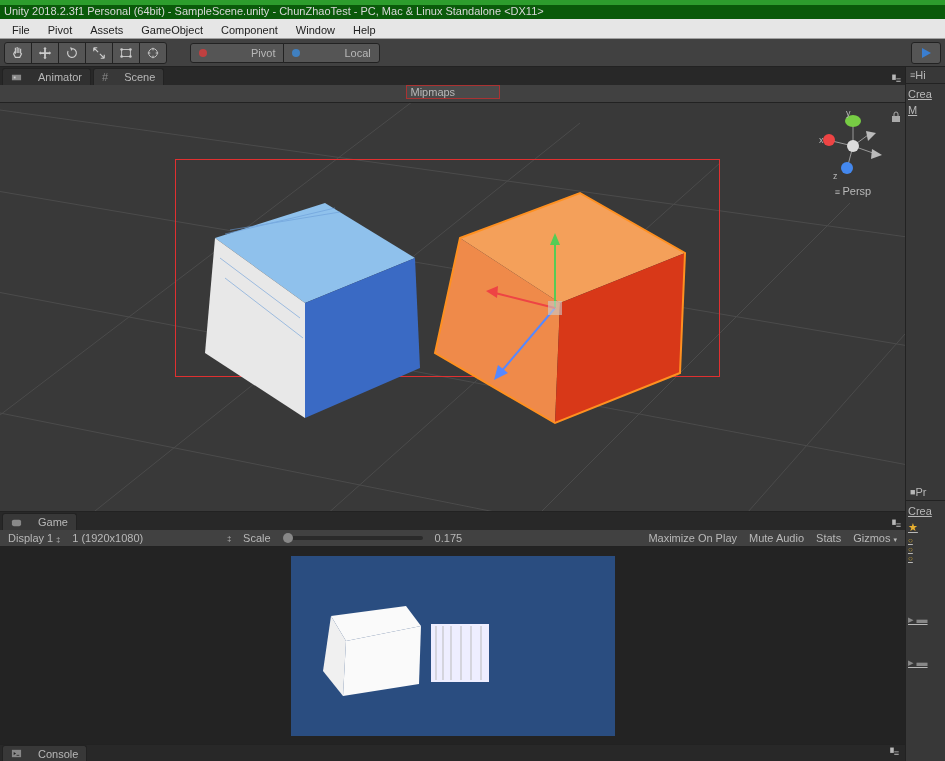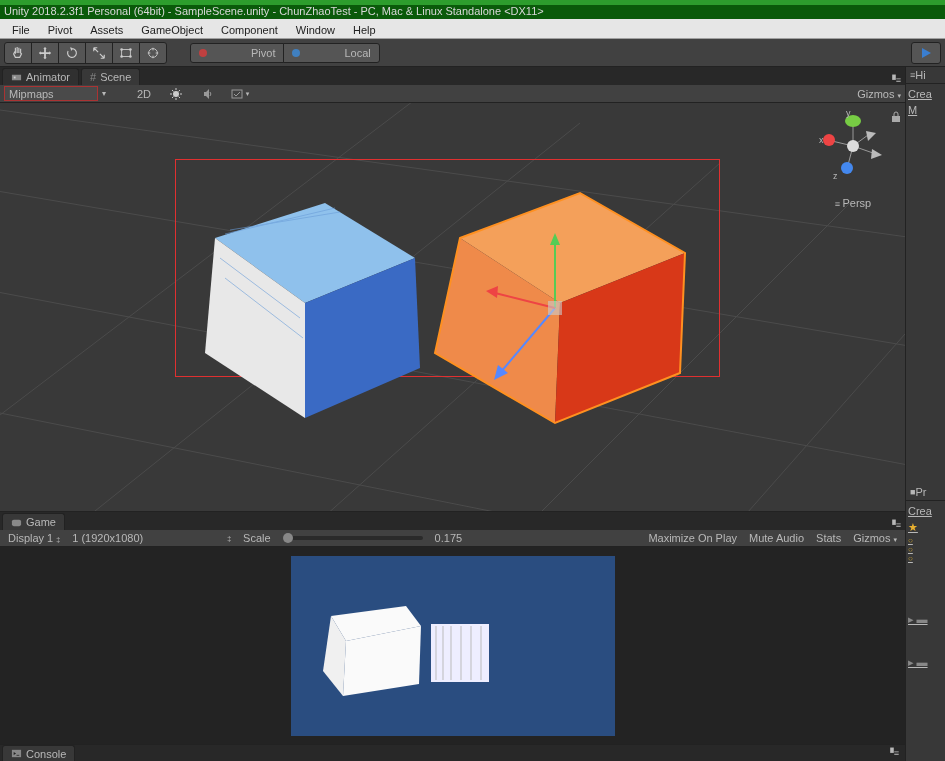--- a/index.html
+++ b/index.html
@@ -23,26 +23,26 @@
 .dot { width: 8px; height: 8px; border-radius: 50%; }
 .play-btn { width: 30px; height: 22px; background: #555; border: 1px solid #222; border-radius: 3px; display: flex; align-items: center; justify-content: center; }
 
 
 .main { display: flex; height: 694px; }
 .leftcol { width: 905px; display: flex; flex-direction: column; }
 .rightcol { width: 40px; background: #383838; border-left: 1px solid #222; }
 
 
 .tabrow { height: 18px; background: #282828; display: flex; align-items: flex-end; position: relative; }
-.tab { height: 17px; padding: 0 8px; background: #383838; border: 1px solid #222; border-bottom: none; border-radius: 3px 3px 0 0; display: flex; align-items: center; gap: 4px; margin-left: 2px; }
+.tab { height: 17px; padding: 0 8px; background: #383838; border: 1px solid #222; border-bottom: none; border-radius: 3px 3px 0 0; display: flex; align-items: center; gap: 16px; margin-left: 2px; }
 .tab.inactive { background: #303030; }
 .tabrow .extras { margin-left: auto; padding-right: 4px; display: flex; align-items: center; gap: 2px; }
 
 
-.scenectl { height: 18px; background: #414141; border-bottom: 1px solid #222; display: flex; align-items: center; padding: 0 4px; gap: 8px; }
+.scenectl { height: 18px; background: #414141; border-bottom: 1px solid #222; display: flex; align-items: center; padding: 0 4px; gap: 8px; flex-direction: column; }
 .mipbox { width: 94px; height: 15px; border: 1px solid #a33; display: flex; align-items: center; padding-left: 4px; background: #4a4a4a; }
 .dd-arrow { margin-left: auto; margin-right: 4px; font-size: 8px; }
 .ctlbtn { width: 24px; height: 16px; display: flex; align-items: center; justify-content: center; }
 
 
 .scene { flex: 1; background: #393939; position: relative; overflow: hidden; }
 .redbox { position: absolute; border: 1px solid #e03030; }
 
 
 .gamepanel { height: 233px; display: flex; flex-direction: column; border-top: 1px solid #222; }
@@ -244,21 +244,21 @@
             <polygon points="48,20 58,22 50,30" fill="#bbb"></polygon>
           <circle cx="35" cy="35" r="6" fill="#ddd"></circle>
         </svg>
         <div style="position:absolute;left:6px;top:24px;font-size:9px">x</div>
         <div style="position:absolute;left:33px;top:-3px;font-size:9px">y</div>
         <div style="position:absolute;left:20px;top:60px;font-size:9px">z</div>
         <div style="position:absolute;right:-8px;top:0"><svg width="10" height="12">
               <rect x="1" y="5" width="8" height="6" fill="#aaa"></rect>
               <path d="M3 5V3a2 2 0 0 1 4 0v2" stroke="#aaa" fill="none"></path>
             </svg></div>
-        <div style="margin-top:14px"><span style="font-size:9px">≡ </span><span>Persp</span></div>
+        <div style="margin-top:2px"><span style="font-size:9px">≡ </span><span>Persp</span></div>
       </div>
     </div>
 
     <div class="gamepanel">
       <div class="tabrow">
         <div class="tab">
           <svg width="11" height="11" viewBox="0 0 12 12">
               <rect x="1" y="3" width="10" height="7" rx="2" fill="#888"></rect>
             </svg>
           <span>Game</span>

